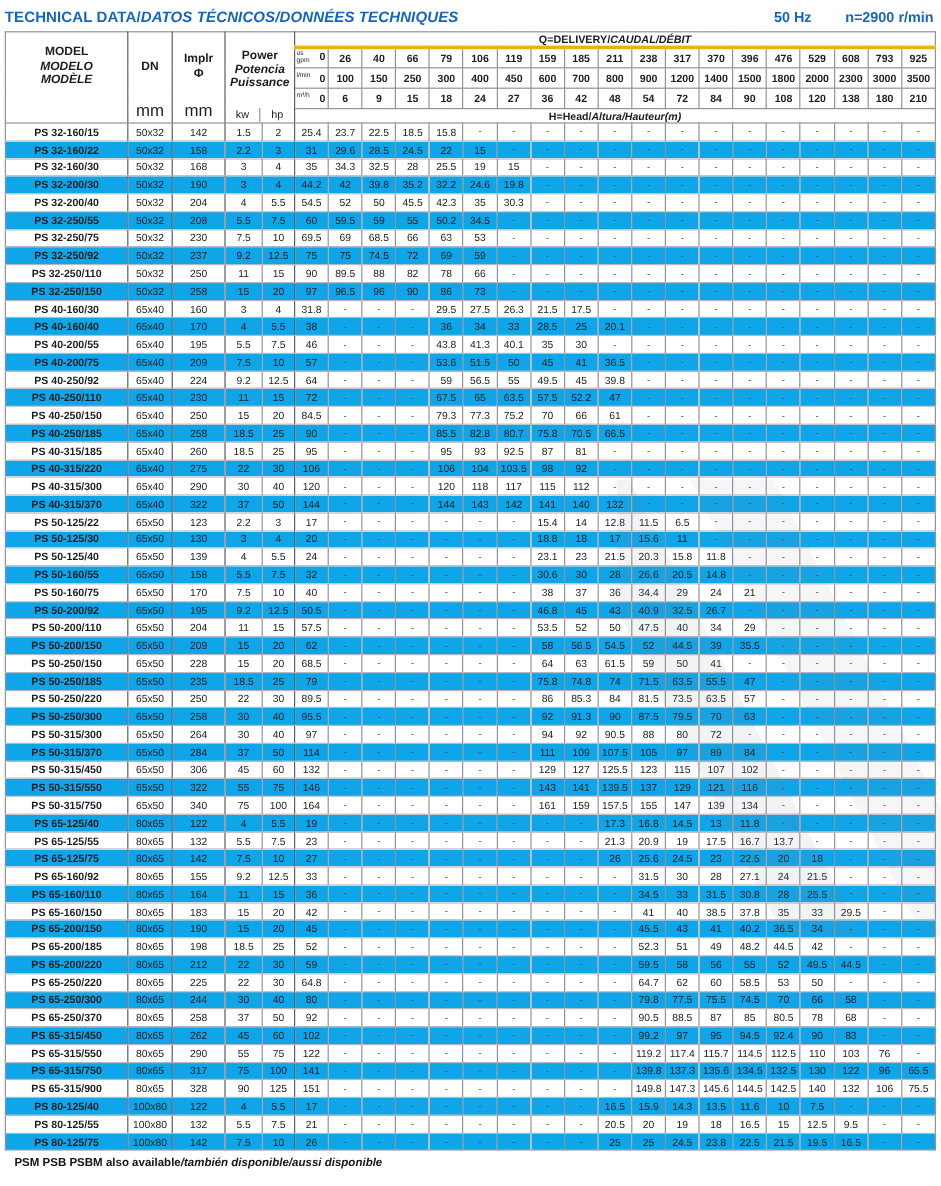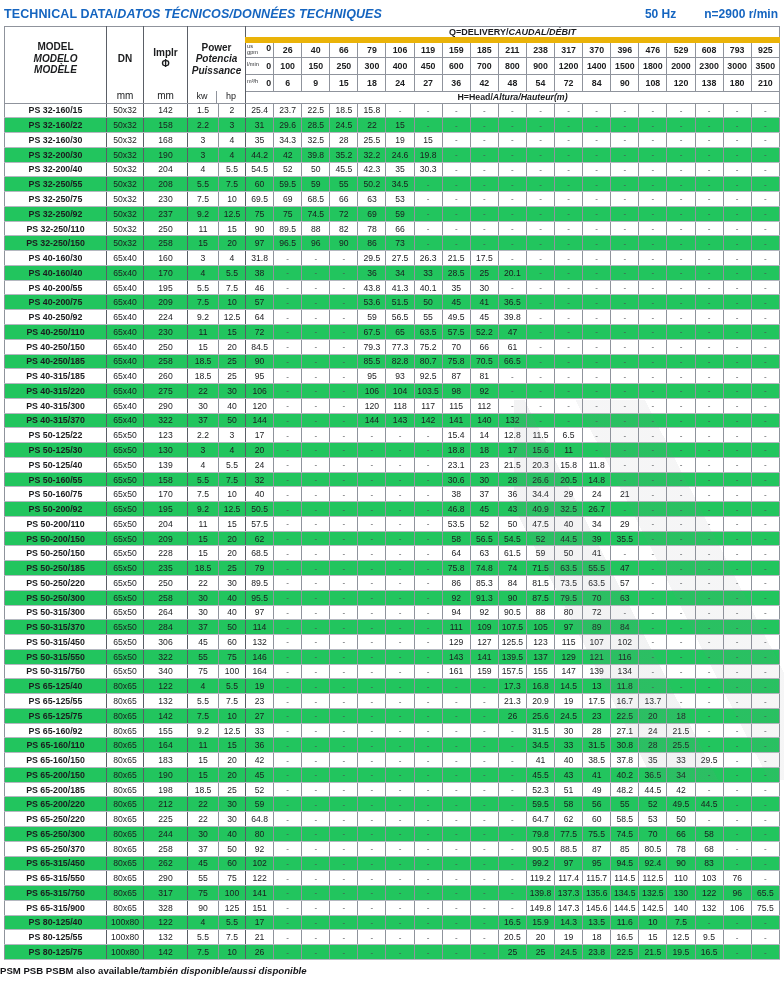--- a/index.html
+++ b/index.html
@@ -26,52 +26,52 @@
     font-size:8.6px; text-align:center; vertical-align:middle;
     padding:0; overflow:hidden; white-space:nowrap; color:#1b1c1e; }
 
   
   thead td { border-color:#8f939c; }
   thead { border-bottom:1.5px solid #44474d; }
   .hd-stack { display:flex; flex-direction:column; justify-content:space-between; height:100%; }
   .hd-mid { flex:1; display:flex; flex-direction:column; justify-content:center; }
   .hd-label { font-weight:bold; font-size:10px; line-height:1.15; }
   .hd-label .ital { font-style:italic; }
-  .hd-unit { font-size:10px; padding-bottom:2px; }
+  .hd-unit { font-size:14px; padding-bottom:2px; }
   .kw-hp { display:flex;justify-content:center; }
   .kw-hp span { flex:1; font-size:9px; padding-bottom:2px; }
   .kw-hp span + span { border-left:1px solid #8f939c; }
   .c-model, .c-dn, .c-implr, .c-power { height:76px; }
-  .q-head { font-weight:bold; font-size:9px; height:13px; border-bottom:6px solid #eab308; }
+  .q-head { font-weight:bold; font-size:9px; height:13px; border-bottom:3px solid #eab308; }
   .q-head .ital { font-style:italic; }
   tr.frow { height:17px; }
   .fcell { border-top:1px solid #8f939c; border-bottom:1px solid #8f939c; }
   .fval { font-weight:bold; font-size:8.8px; }
   .fz { text-align:right; padding-right:2px; }
   .fz .fval { float:right; }
   .funit { float:left; font-size:5.6px; line-height:1.05; text-align:left;
     white-space:pre-line; color:#2a2c30; padding-left:1px; margin-top:1px; }
   .h-head { font-weight:bold; font-size:8.8px; height:12px; border-top:none; }
   .h-head .ital { font-style:italic; }
   td.mcell { border-right:1.6px solid #5a5e66; }
   td.dcell { border-right:1.6px solid #5a5e66; }
   td.icell { border-right:1.6px solid #5a5e66; }
   td.hcell { border-right:1.6px solid #5a5e66; }
 
   
   tbody tr { height:14.78px; }
-  tbody tr.alt { background:#22c55e; }
+  tbody tr.alt { background:#0ea5e9; }
   tbody tr.sep td { border-top:1.8px solid #4c4f55; }
   td.mcell { font-weight:bold; font-size:8.8px; }
   td.qcell { font-size:8.6px; }
   td.dash { color:#4a4c50; font-size:8px; }
 
   
   .footer { display:flex; justify-content:space-between; align-items:center;
-    padding:5px 4px 0 0; font-size:9.6px; font-weight:bold; color:#141518; }
+    padding:5px 4px 0 12px; font-size:9.6px; font-weight:bold; color:#141518; }
   .footer .ital { font-style:italic; }
   .pages { color:#1565c0; margin-left:4px; }
 
   
   .watermark { position:absolute; pointer-events:none; right:0px; top:400px;
     width:270px; height:380px;
     background:
       linear-gradient(63deg, transparent 30%, rgba(130,134,142,.10) 30%, rgba(130,134,142,.10) 44%, transparent 44%),
       linear-gradient(63deg, transparent 55%, rgba(130,134,142,.08) 55%, rgba(130,134,142,.08) 70%, transparent 70%);
   }

